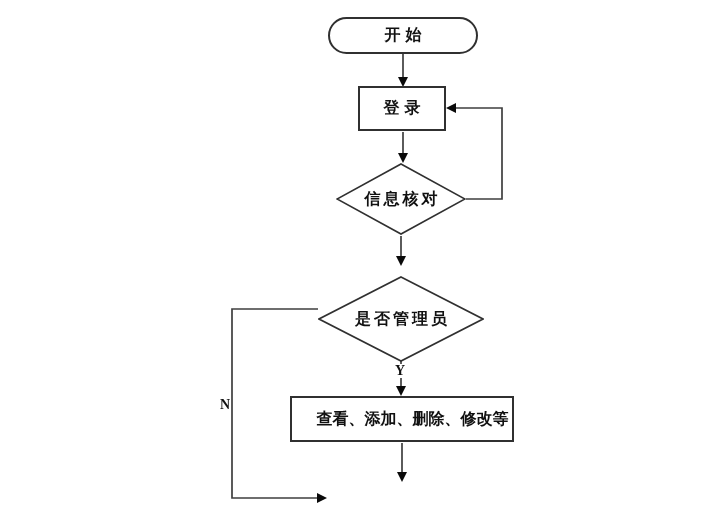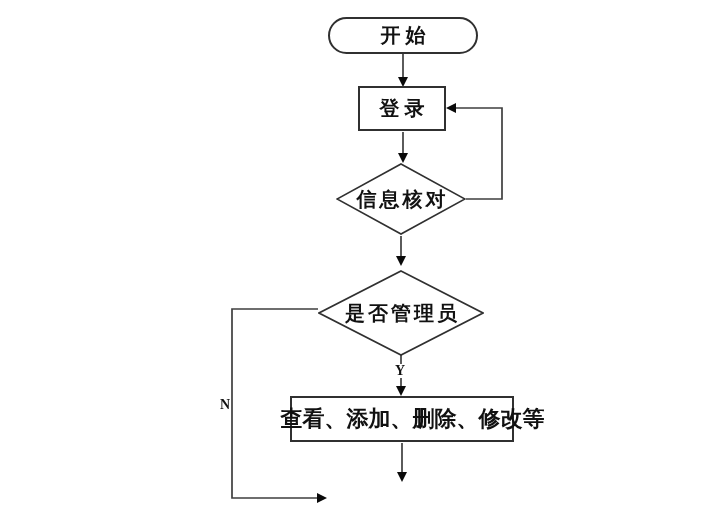--- a/index.html
+++ b/index.html
@@ -17,21 +17,21 @@
   }
   .node {
     position: absolute;
     box-sizing: border-box;
     display: flex;
     align-items: center;
     justify-content: center;
     background: #ffffff;
     color: #111111;
     font-weight: bold;
-    font-size: 20px;
+    font-size: 16px;
     z-index: 2;
   }
   .terminator {
     border: 2px solid #303030;
     border-radius: 19px;
   }
   .process {
     border: 2px solid #303030;
     justify-content: center;
   }
@@ -124,28 +124,28 @@
     <span class="node-label spaced">登录</span>
   </div>
 
   <div class="node decision" style="left:336px; top:163px; width:130px; height:72px;">
     <svg width="130" height="72" viewBox="0 0 130 72">
       <polygon points="65,1 129,36 65,71 1,36" fill="#ffffff" stroke="#303030" stroke-width="1.6"></polygon>
     </svg>
     <span class="node-label spaced-sm">信息核对</span>
   </div>
 
-  <div class="node decision" style="left:318px; top:270px; width:166px; height:86px;">
+  <div class="node decision" style="left:318px; top:276px; width:166px; height:86px;">
     <svg width="166" height="86" viewBox="0 0 166 86">
       <polygon points="83,1 165,43 83,85 1,43" fill="#ffffff" stroke="#303030" stroke-width="1.6"></polygon>
     </svg>
     <span class="node-label spaced-sm">是否管理员</span>
   </div>
 
-  <div class="node process" style="left:290px; top:396px; width:224px; height:46px; font-size:22px;padding-left:21px;">
+  <div class="node process" style="left:290px; top:396px; width:224px; height:46px; font-size:16px;padding-left:21px;">
     <span class="node-label">查看、添加、删除、修改等</span>
   </div>
 
 
   <div class="edge-label" style="left:393px; top:364px;">Y</div>
   <div class="edge-label" style="left:218px; top:398px; background:transparent;">N</div>
 
 </div>
 
 </body></html>

